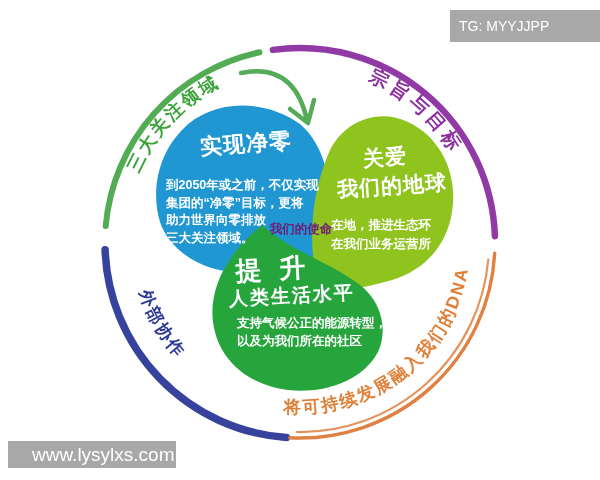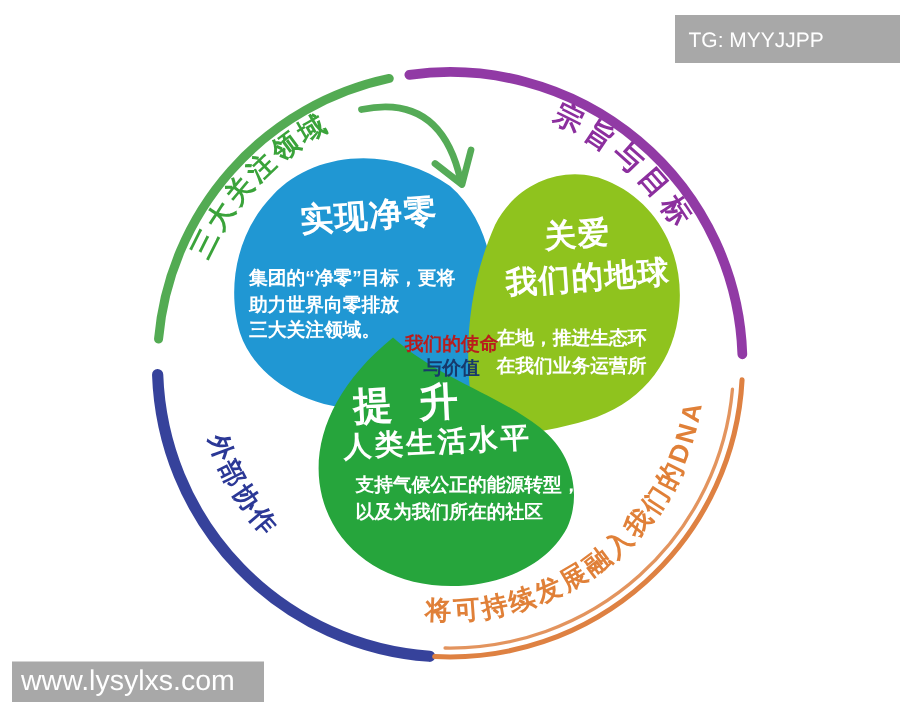--- a/index.html
+++ b/index.html
@@ -26,21 +26,21 @@
                 font-weight:700;line-height:15.5px;white-space:normal;}
   
   .arc-label{font-family:"Liberation Sans",sans-serif;font-weight:700;}
   .al-green{font-size:18px;letter-spacing:2.5px;}
   .al-purple{font-size:19px;letter-spacing:4px;}
   .al-blue{font-size:17px;letter-spacing:2.5px;}
   .al-orange{font-size:17.5px;letter-spacing:2px;}
   
   .wm{position:absolute;color:#fff;font-size:14px;}
   .wm-tr{left:450px;top:10px;width:150px;height:32px;line-height:32px;padding-left:9px;box-sizing:border-box;}
-  .wm-bl{left:8px;top:441px;width:168px;height:27px;line-height:27px;font-size:19px;padding-left:6px;box-sizing:border-box;}
+  .wm-bl{left:8px;top:441px;width:168px;height:27px;line-height:27px;font-size:19px;padding-left:24px;box-sizing:border-box;}
 </style>
 </head>
 <body>
 
 <div id="stage">
 
   <svg width="600" height="480" viewBox="0 0 600 480">
     <defs>
       <path id="lp-green" d="M 134.6 182.8 A 176 176 0 0 1 239.8 77.6"></path>
       <path id="lp-purple" d="M 365.9 79.8 A 176 176 0 0 1 452.4 155"></path>
@@ -73,20 +73,21 @@
     <text class="arc-label al-blue" fill="#2b3896">
       <textPath href="#lp-blue" startOffset="0">外部协作</textPath>
     </text>
     <text class="arc-label al-orange" fill="#e08038">
       <textPath href="#lp-orange" startOffset="4">将可持续发展融入我们的DNA</textPath>
     </text>
   </svg>
 
   <div class="overlay hand t-netzero">实现净零</div>
   <div class="overlay body-text b-netzero">
+    <div>到2050年或之前，不仅实现</div>
     <div>集团的“净零”目标，更将</div>
     <div>助力世界向零排放</div>
     <div>三大关注领域。</div>
   </div>
 
   <div class="overlay hand t-planet">
     <div class="l1">关爱</div>
     <div class="l2">我们的地球</div>
   </div>
   <div class="overlay body-text b-planet">
@@ -97,20 +98,19 @@
   <div class="overlay hand t-living">
     <div class="l1">提升</div>
     <div class="l2">人类生活水平</div>
   </div>
   <div class="overlay body-text b-living">
     <div>支持气候公正的能源转型，</div>
     <div>以及为我们所在的社区</div>
   </div>
 
   <div class="overlay center-label">
-    <div style="color:#b91c1c">我们的使命</div>
-    <div style="color:#17396b">与价值</div>
+    <div style="color:#701a75">我们的使命</div>
   </div>
 
   <div class="wm wm-tr" style="background:#a8a8a8">TG: MYYJJPP</div>
   <div class="wm wm-bl" style="background:#a8a8a8">www.lysylxs.com</div>
 
 </div>
 
 </body></html>

